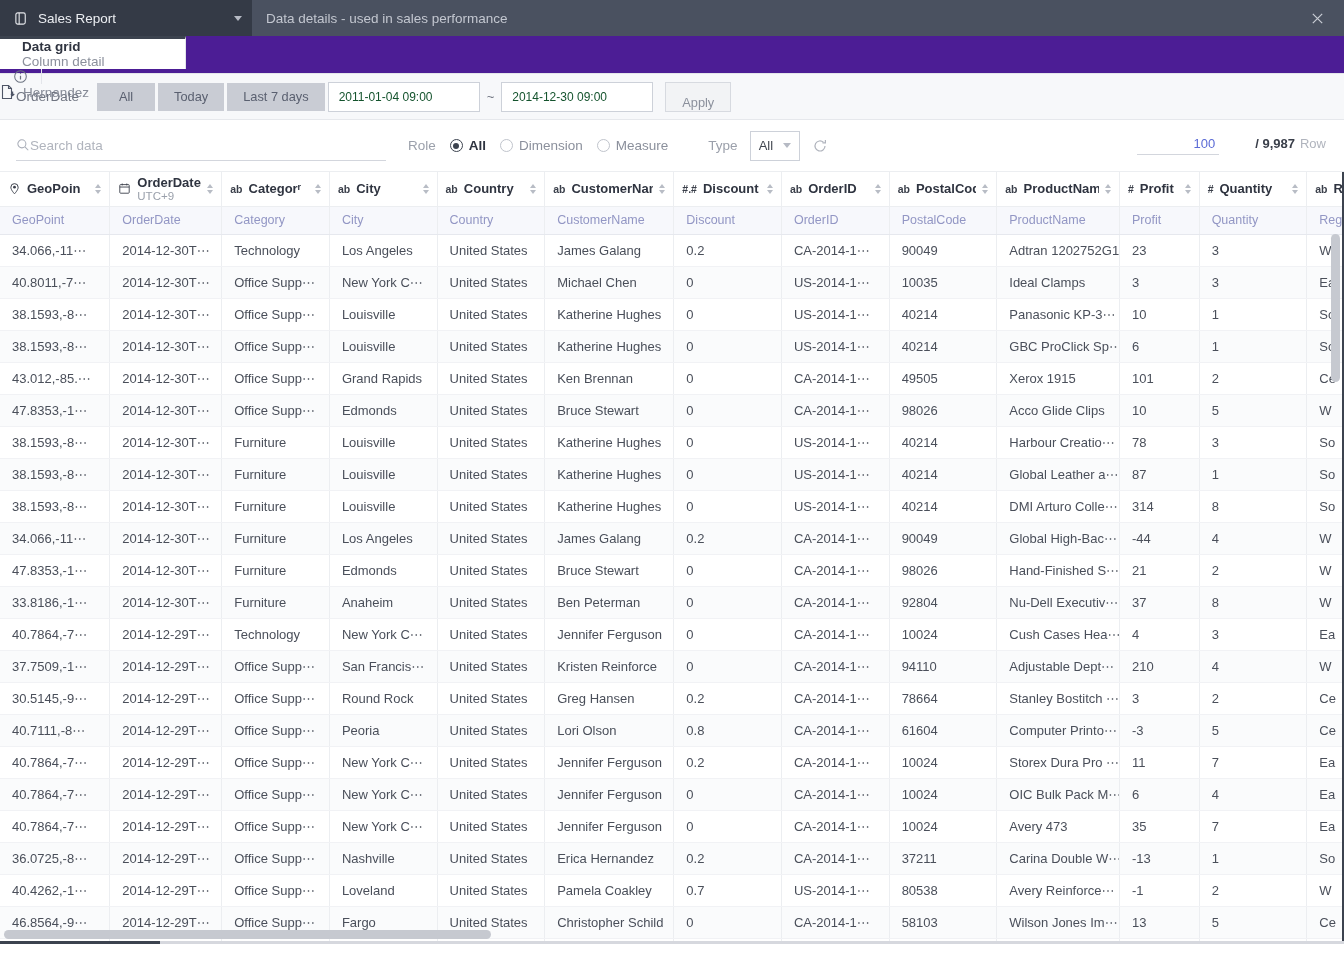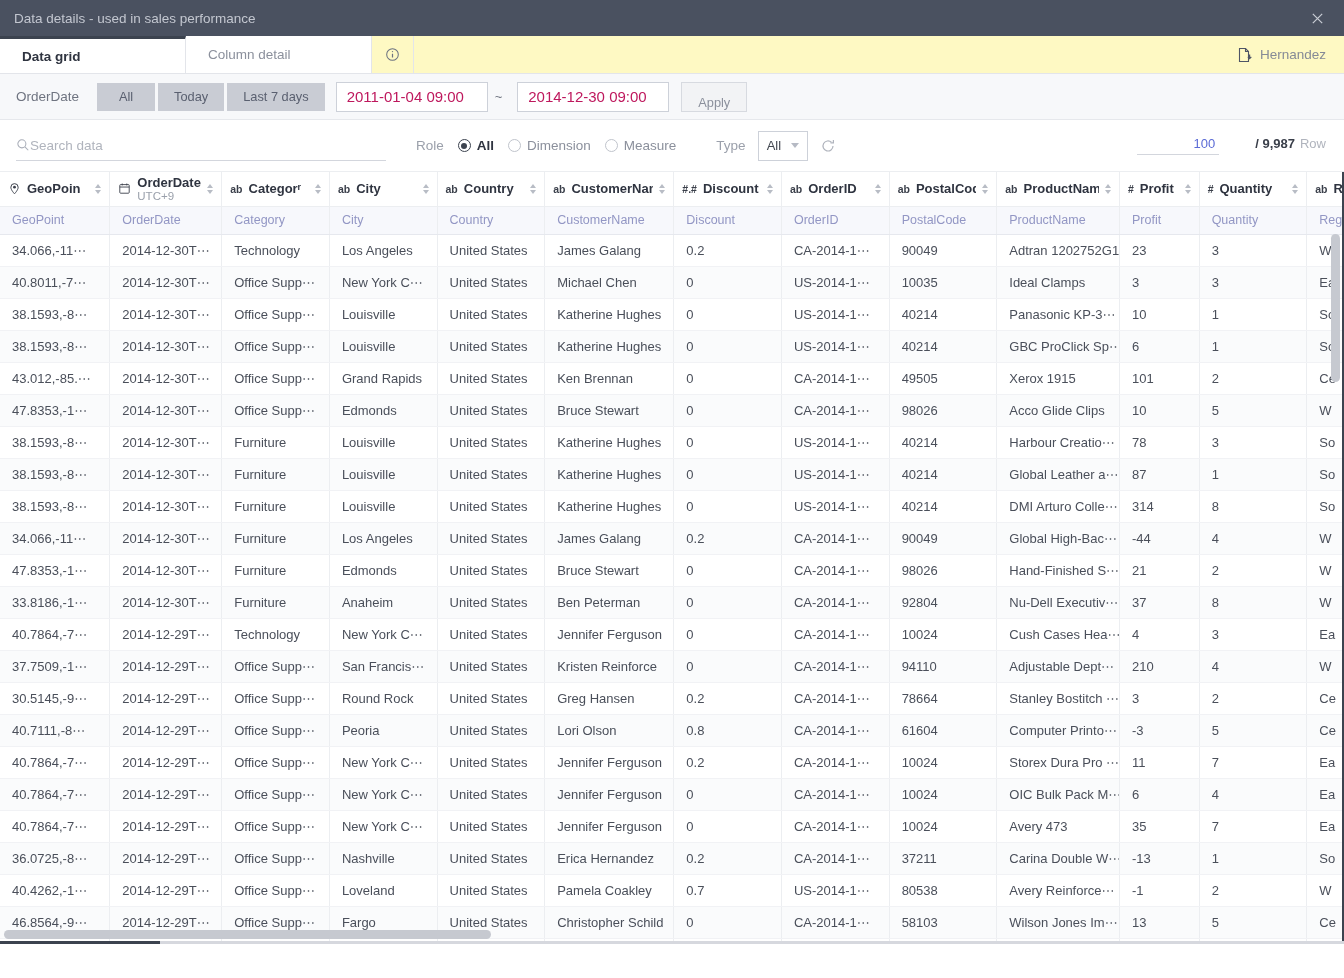--- a/index.html
+++ b/index.html
@@ -54,25 +54,26 @@
     right: 10px; top: 0; bottom: 0;
     width: 34px;
     display: flex; align-items: center; justify-content: center;
     color: #c8ccd4;
     cursor: pointer;
   }
 
   
   .tabstrip {
     height: 38px;
-    background: #fef9c3;
+    background: #4c1d95;
     border-bottom: 1px solid #e3e5ea;
     display: flex;
     align-items: stretch;
     position: relative;
+    flex-direction: column;
   }
   .tab {
     width: 186px;
     display: flex; align-items: center;
     padding-left: 22px;
     font-size: 13.5px;
     color: #8b909c;
     border-right: 1px solid #e3e5ea;
     cursor: pointer;
     background: #ffffff;
@@ -125,25 +126,24 @@
     font-family: inherit;
     padding: 0 16px;
     margin-right: 3px;
     cursor: pointer;
   }
   .date-input {
     height: 30px;
     width: 152px;
     background: #ffffff;
     border: 1px solid #cdd1d9;
-    font-size: 15px;
+    font-size: 12px;
     font-family: inherit;
-    color: #be185d;
+    color: #14532d;
     padding: 0 10px;
-    margin-left: 8px;
   }
   .tilde { font-size: 13px; color: #6f7480; margin: 0 7px; }
   .apply-btn {
     height: 30px;
     background: #f2f3f5;
     border: 1px solid #d7dae0;
     color: #8b909c;
     font-size: 12.8px;
     font-family: inherit;
     padding: 12px 16px;
@@ -172,21 +172,21 @@
     font-size: 13.5px;
     font-family: inherit;
     color: #41464f;
     background: transparent;
     flex: 1;
   }
   .search-input::placeholder { color: #b0b4bd; }
 
   .role-group {
     display: flex; align-items: center;
-    margin-left: 30px;
+    margin-left: 22px;
     gap: 14px;
   }
   .group-label { font-size: 13.5px; color: #9ba0ab; }
   .radio-item {
     display: flex; align-items: center; gap: 6px;
     font-size: 13.5px;
     color: #8b909c;
     cursor: pointer;
   }
   .radio-item.checked { color: #2f3440; font-weight: bold; }
@@ -371,20 +371,30 @@
   .bottom-edge .light {
     position: absolute;
     left: 160px; right: 0; top: 0; bottom: 0;
     background: #d6d8de;
   }
 </style>
 </head>
 <body>
 
 <div class="titlebar">
+  <div class="ds-chip">
+    <span class="db-icon">
+      <svg width="15" height="15" viewBox="0 0 16 16" fill="none" stroke="currentColor" stroke-width="1.2">
+        <path d="M4 2h6a2 2 0 0 1 2 2v8a2 2 0 0 1-2 2H4a2 2 0 0 1-2-2V4a2 2 0 0 1 2-2z"></path>
+        <path d="M5.5 2v12"></path>
+      </svg>
+    </span>
+    <span class="ds-label">Sales Report</span>
+    <span class="caret-down"></span>
+  </div>
   <div class="ds-subtitle">Data details - used in sales performance</div>
   <div class="win-close">
     <svg width="15" height="15" viewBox="0 0 16 16" stroke="currentColor" stroke-width="1.3">
       <path d="M3 3l10 10M13 3L3 13"></path>
     </svg>
   </div>
 </div>
 
 <div class="tabstrip">
   <div class="tab active">

